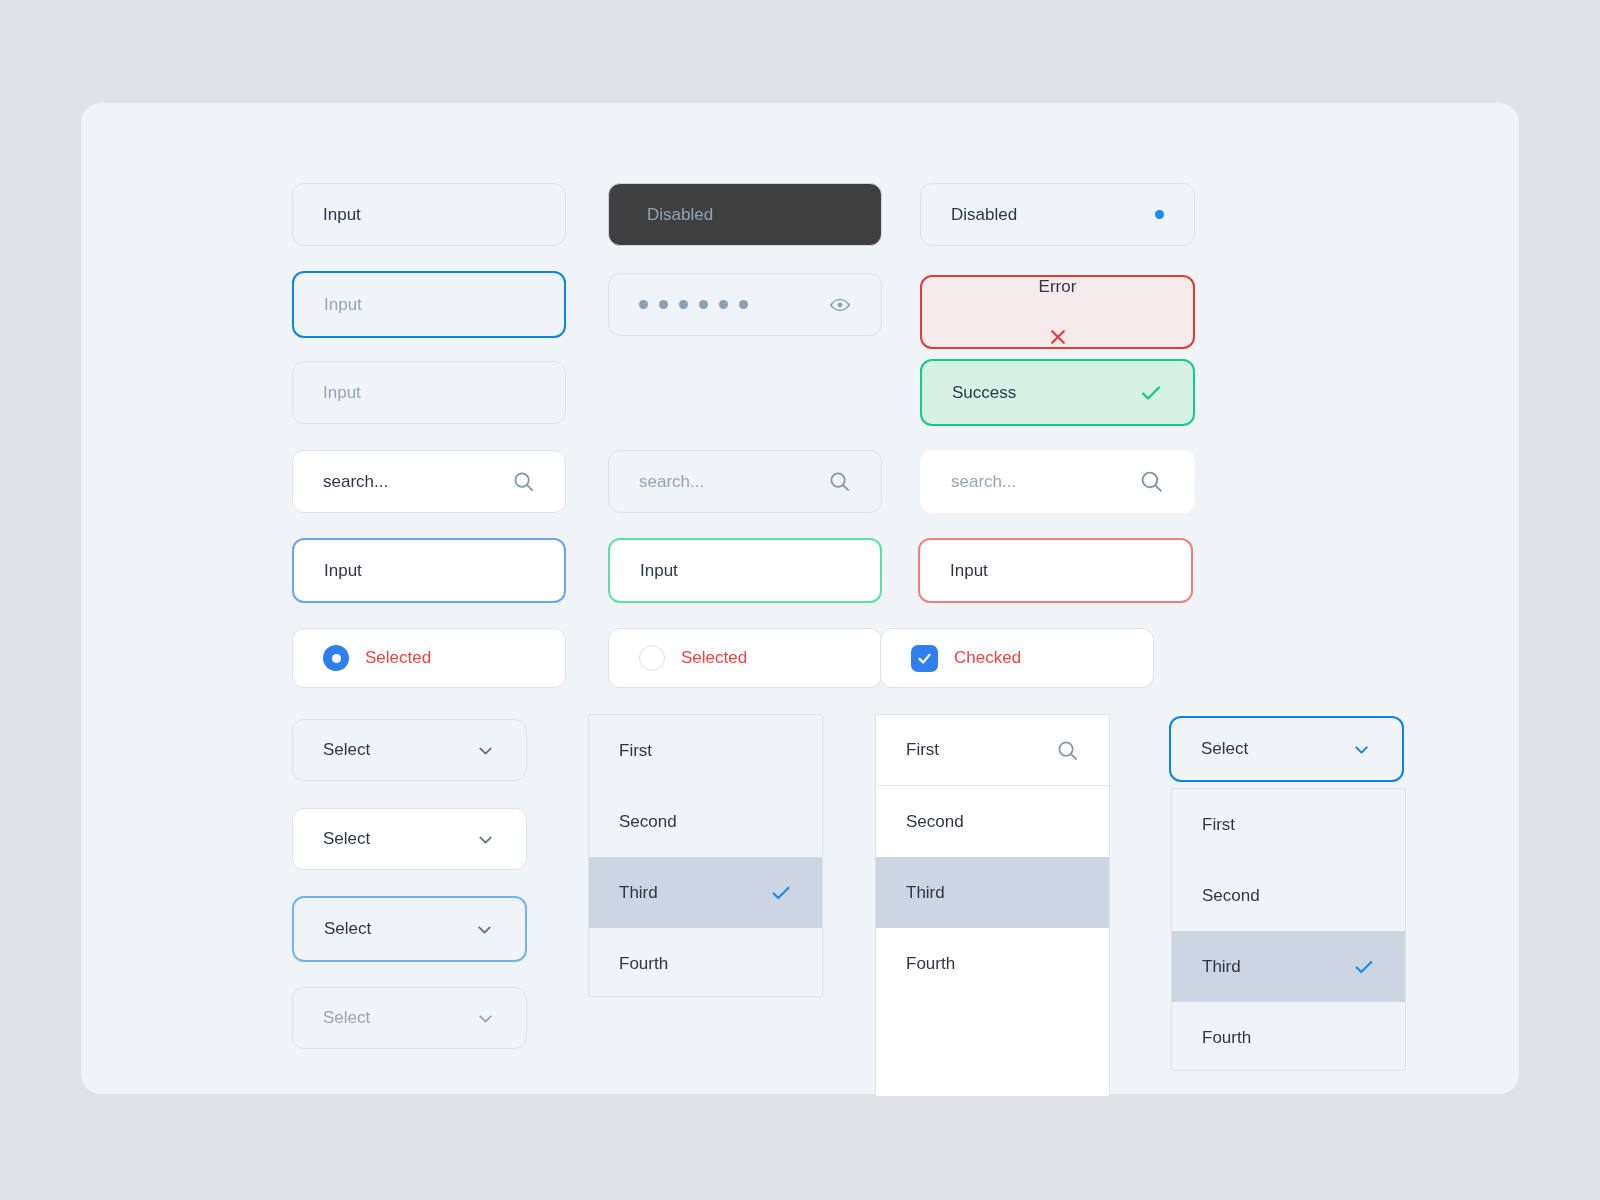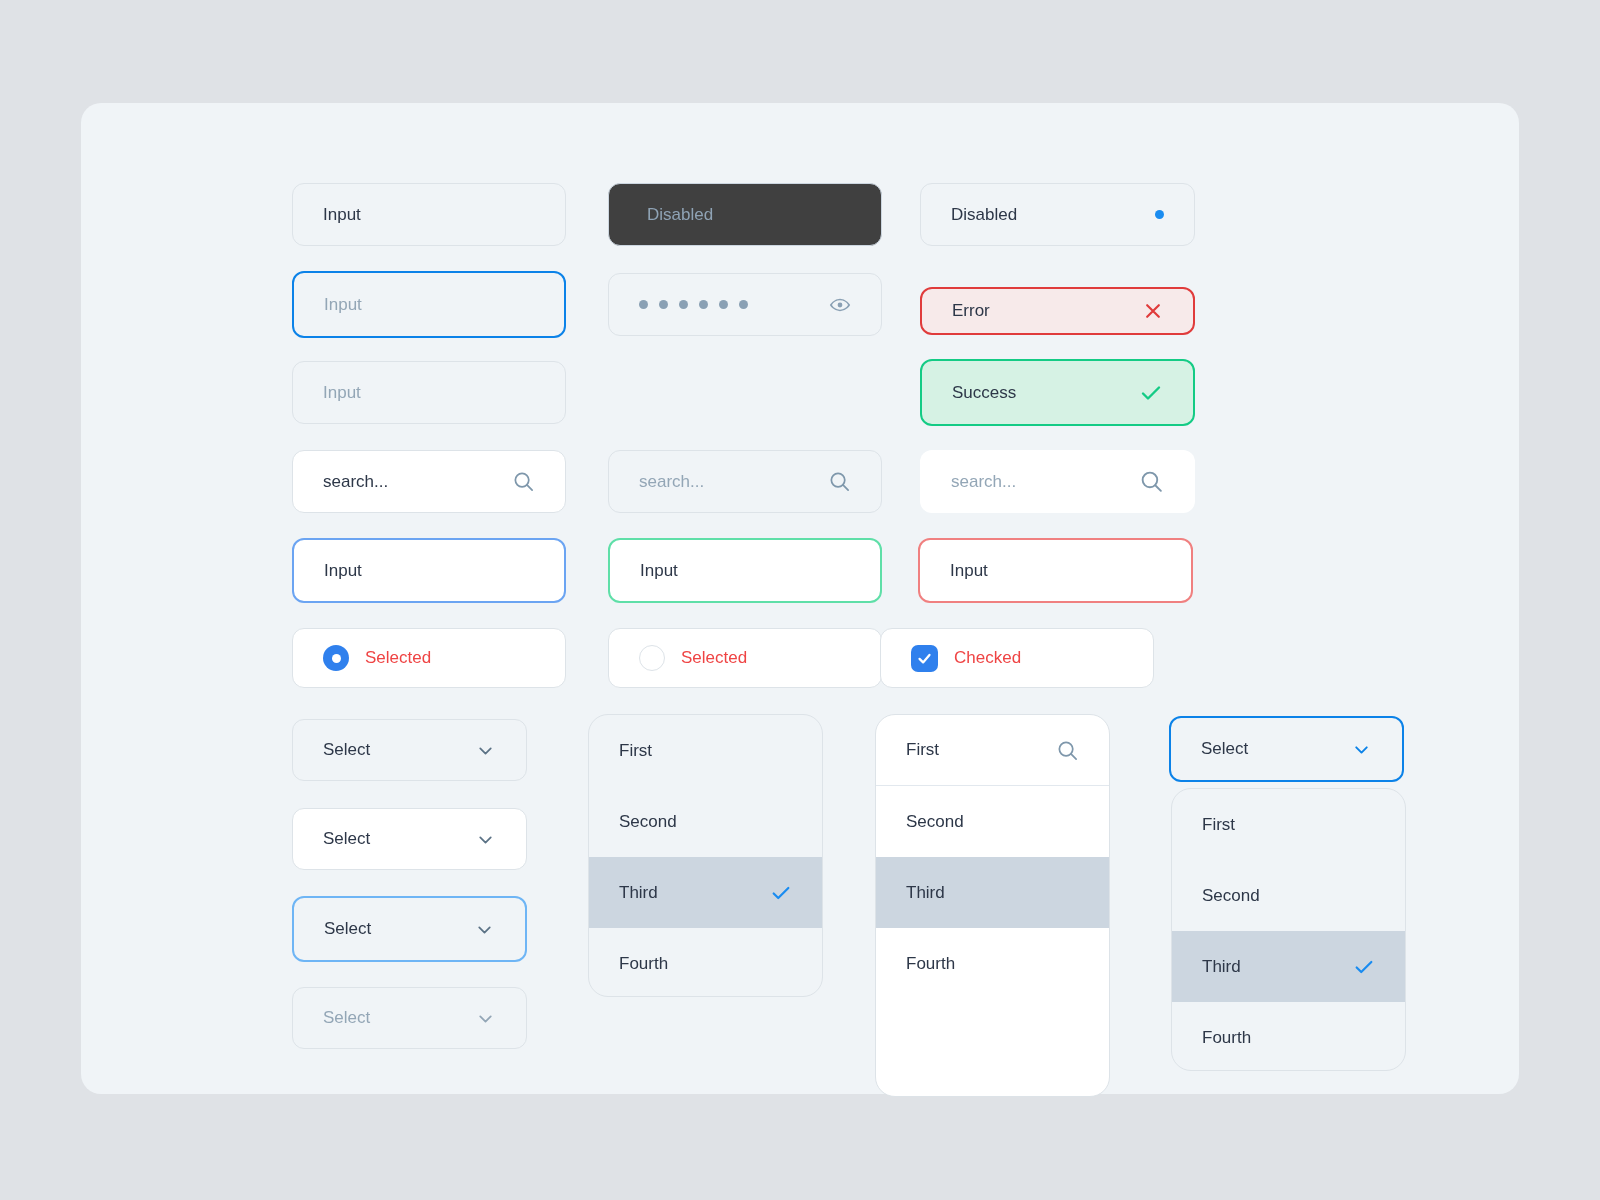--- a/index.html
+++ b/index.html
@@ -92,21 +92,21 @@
     display:flex; align-items:center; justify-content:center;
   }
   .ctrl-label { margin-left: 16px; font-size: 17px; color:#ef4444; }
 
   
   .sel { justify-content: space-between; }
 
   
   .panel {
     position: absolute;
-    border-radius: 20px;
+    border-radius: 2px;
     overflow: hidden;
     border: 1.5px solid #dde3e8;
   }
   .panel-grey { background: #f0f4f7; }
   .panel-white { background: #ffffff; }
   .opt {
     display: flex; align-items: center;
     padding: 0 30px;
     font-size: 17px; color: #2d3748;
   }
@@ -150,21 +150,21 @@
     </span>
     <span class="spacer"></span>
     <span class="icon">
       <svg width="22" height="22" viewBox="0 0 24 24" fill="none" stroke="#8aa0b4" stroke-width="1.8">
         <path d="M2 12s3.6-6 10-6 10 6 10 6-3.6 6-10 6-10-6-10-6z"></path>
         <circle cx="12" cy="12" r="2.6" fill="#8aa0b4" stroke="none"></circle>
       </svg>
     </span>
   </div>
 
-  <div class="field inp-error" style="left:839px; top:184px; width:275px; height:48px;">
+  <div class="field inp-error" style="left:839px; top:172px; width:275px; height:74px;flex-direction:column;">
     <span class="txt">Error</span>
     <span class="spacer"></span>
     <span class="icon">
       <svg width="20" height="20" viewBox="0 0 24 24" fill="none" stroke="#e03b3b" stroke-width="2.6" stroke-linecap="round">
         <path d="M5 5l14 14M19 5L5 19"></path>
       </svg>
     </span>
   </div>
 
   <div class="field inp-base" style="left:211px; top:258px; width:274px; height:63px;">

